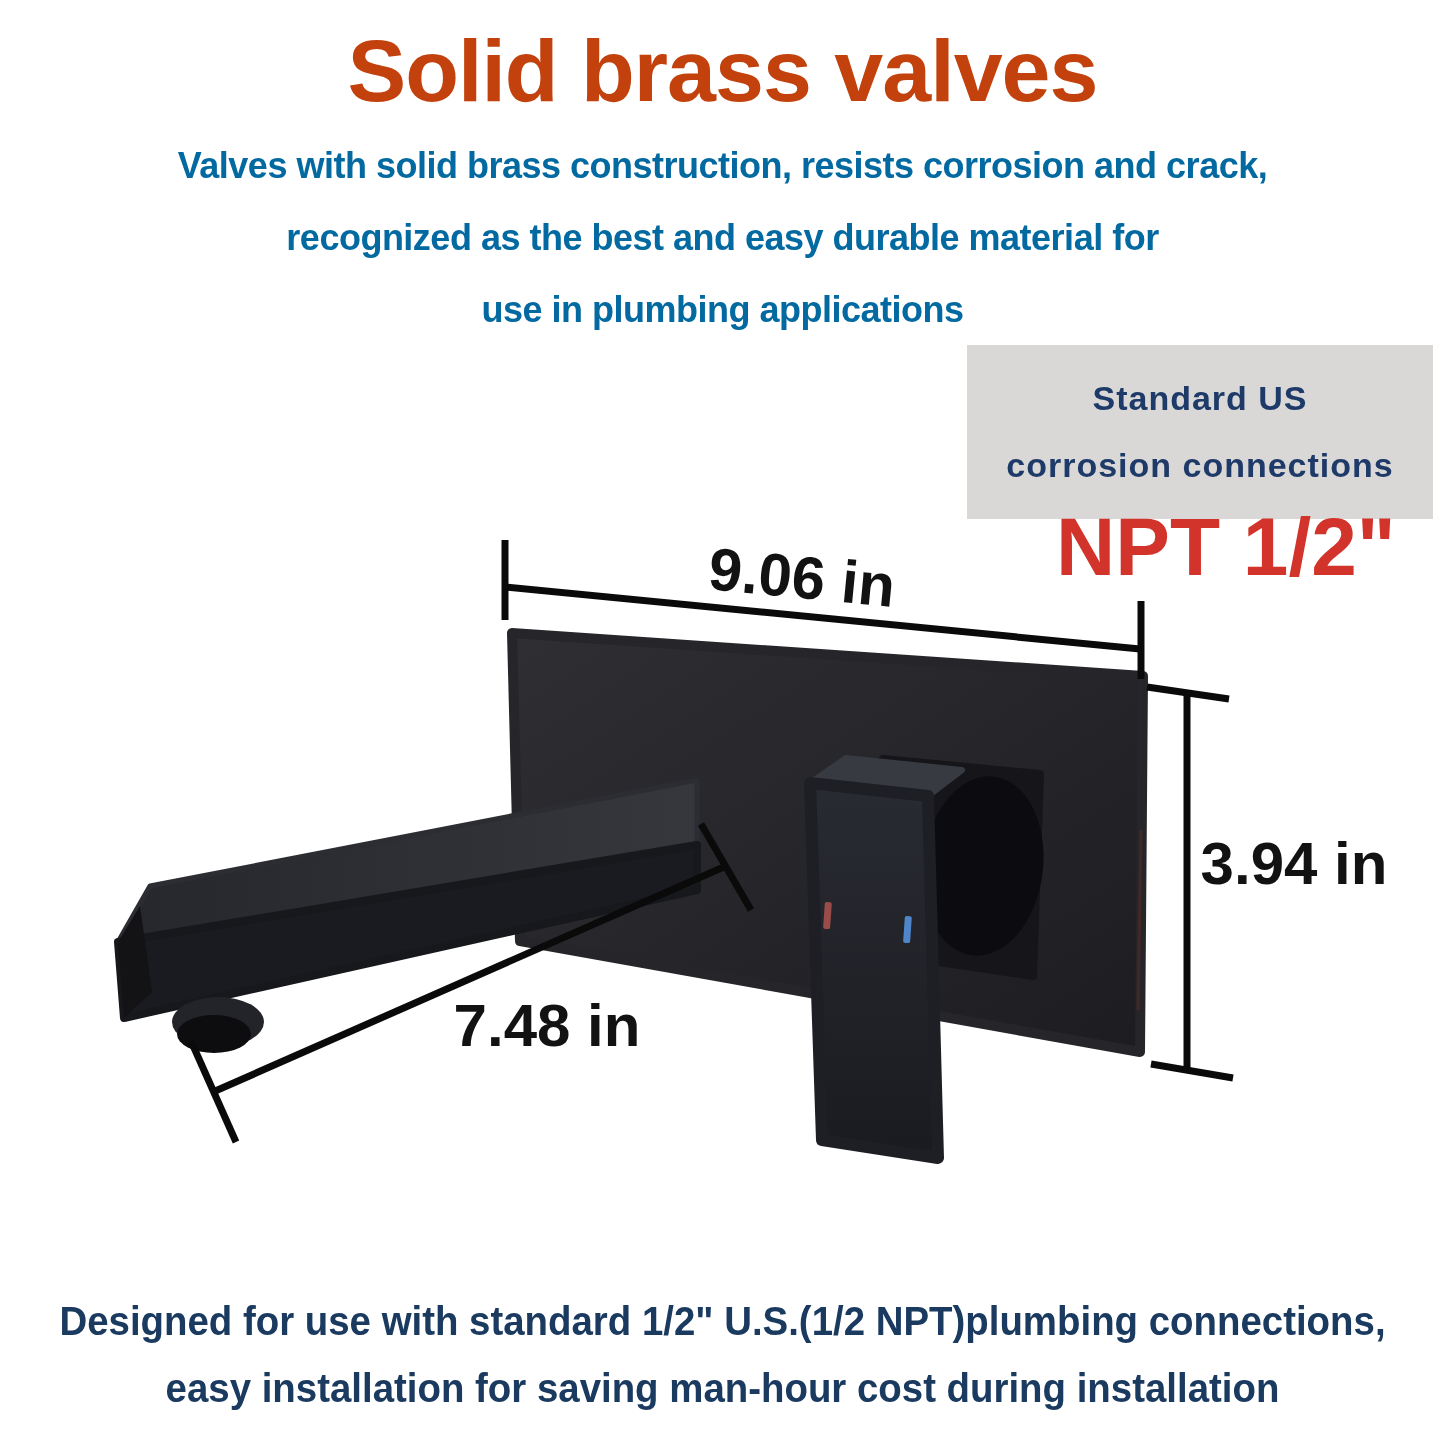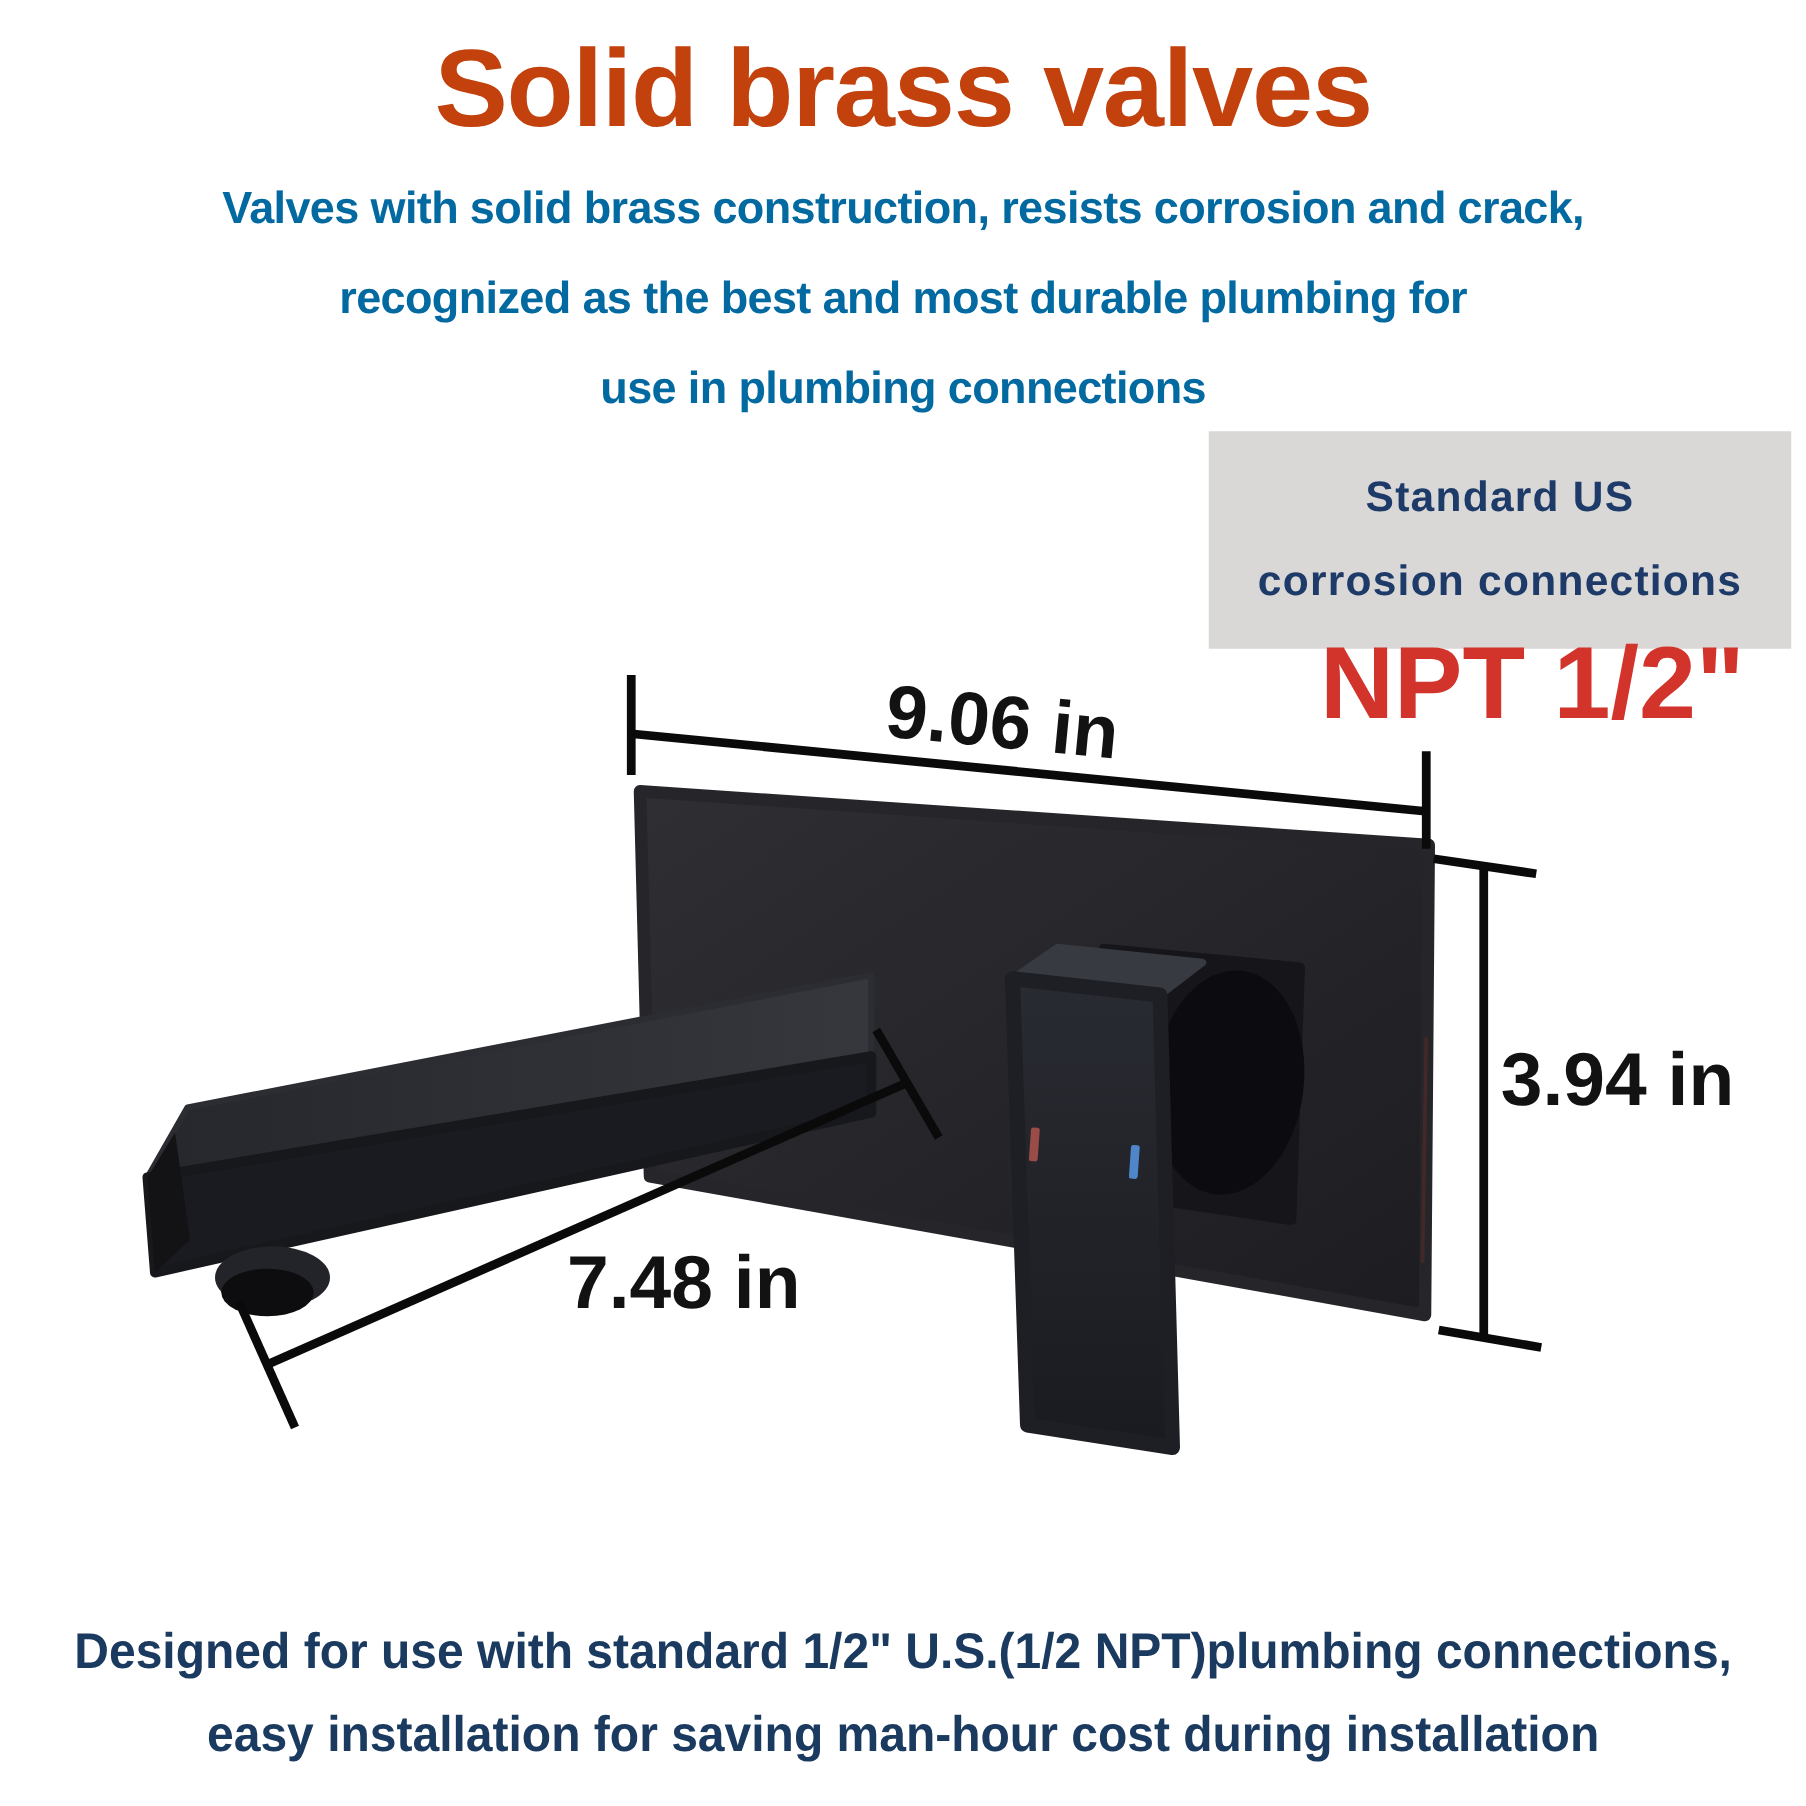--- a/index.html
+++ b/index.html
@@ -43,22 +43,22 @@
 </style>
 </head>
 <body>
 
 <div class="canvas">
 
   <div class="title">Solid brass valves</div>
 
   <div class="subtitle">
     <div>Valves with solid brass construction, resists corrosion and crack,</div>
-    <div>recognized as the best and most durable plumbing for</div>
-    <div>use in plumbing connections</div>
+    <div>recognized as the best and easy durable material for</div>
+    <div>use in plumbing applications</div>
   </div>
 
   <div class="badge">
     <div>Standard US</div>
     <div>corrosion connections</div>
   </div>
 
   <div class="npt">NPT 1/2"</div>
 
   <svg class="scene" viewBox="0 0 1445 1445">

